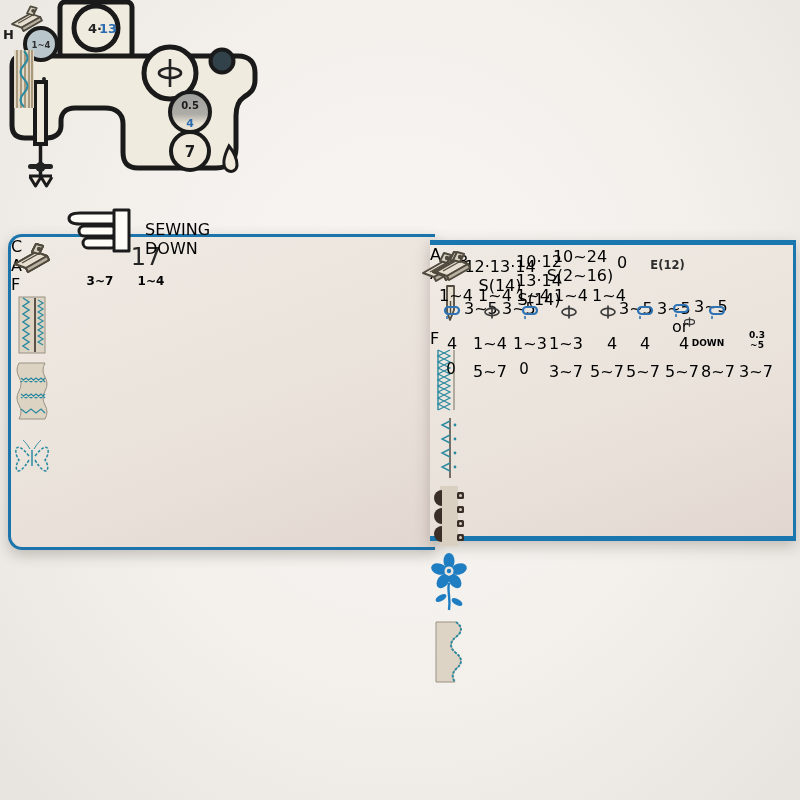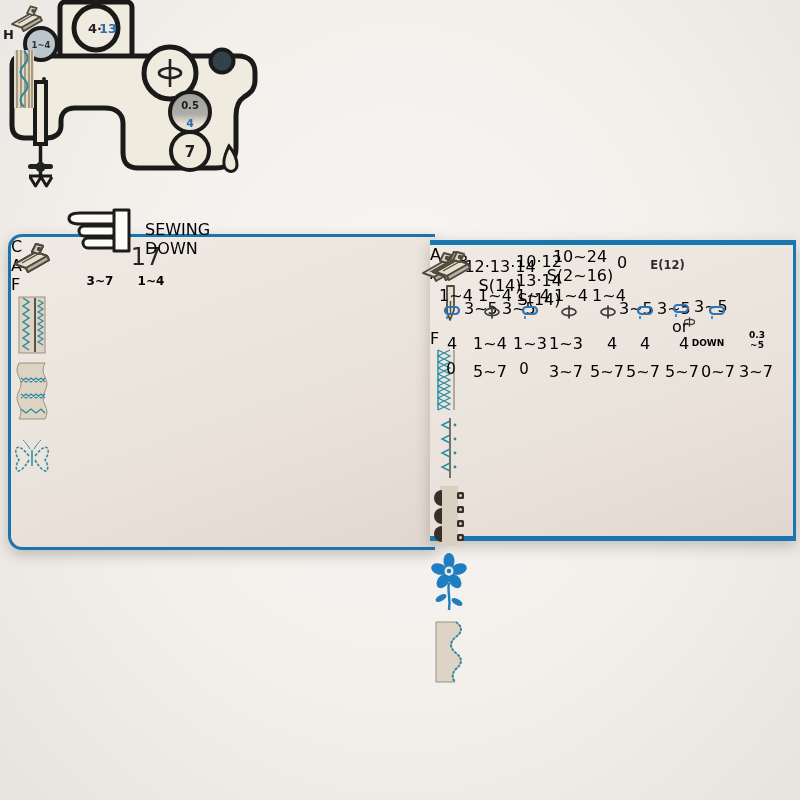--- a/index.html
+++ b/index.html
@@ -161,21 +161,21 @@
     <div class="abs ctr t-ink pre" style="left:327px;top:85px;font-size:9px;line-height:10px;font-weight:bold;">0.3
 ~5</div>
 
     <div class="abs ctr rcE" style="left:21px;top:115px;font-size:15px;">0</div>
     <div class="abs ctr rcE" style="left:60px;top:117px;">5~7</div>
     <div class="abs ctr rcE" style="left:94px;top:115px;font-size:15px;">0</div>
     <div class="abs ctr rcE" style="left:136px;top:117px;">3~7</div>
     <div class="abs ctr rcE" style="left:177px;top:117px;">5~7</div>
     <div class="abs ctr rcE" style="left:213px;top:117px;">5~7</div>
     <div class="abs ctr rcE" style="left:252px;top:117px;">5~7</div>
-    <div class="abs ctr rcE" style="left:288px;top:117px;">0~7</div>
+    <div class="abs ctr rcE" style="left:288px;top:117px;">8~7</div>
     <div class="abs ctr rcE" style="left:326px;top:117px;">3~7</div>
 
     <div class="fgrid" style="left:2px;top:173px;grid-template-columns:30px 39px 41px 39px 48px;grid-template-rows:44px 66px;">
       <div class="cell">
         <svg width="40" height="34" style="position:absolute;left:-10px;top:3px">
             <use href="#pfoot"></use>
           </svg>
       </div>
       <div class="cell">
         <svg width="40" height="34" style="position:absolute;left:0;top:2px">

